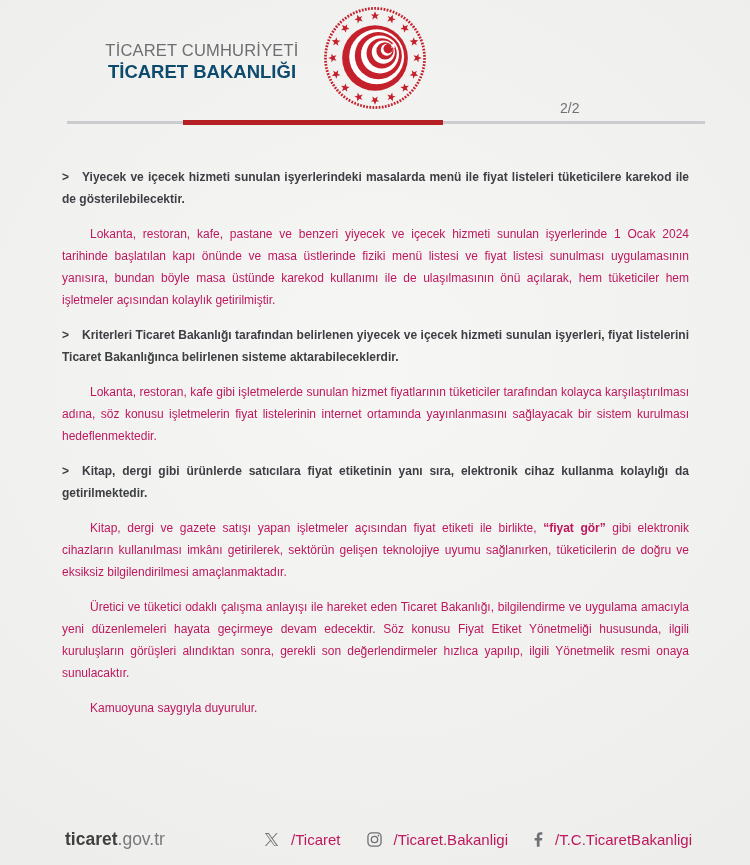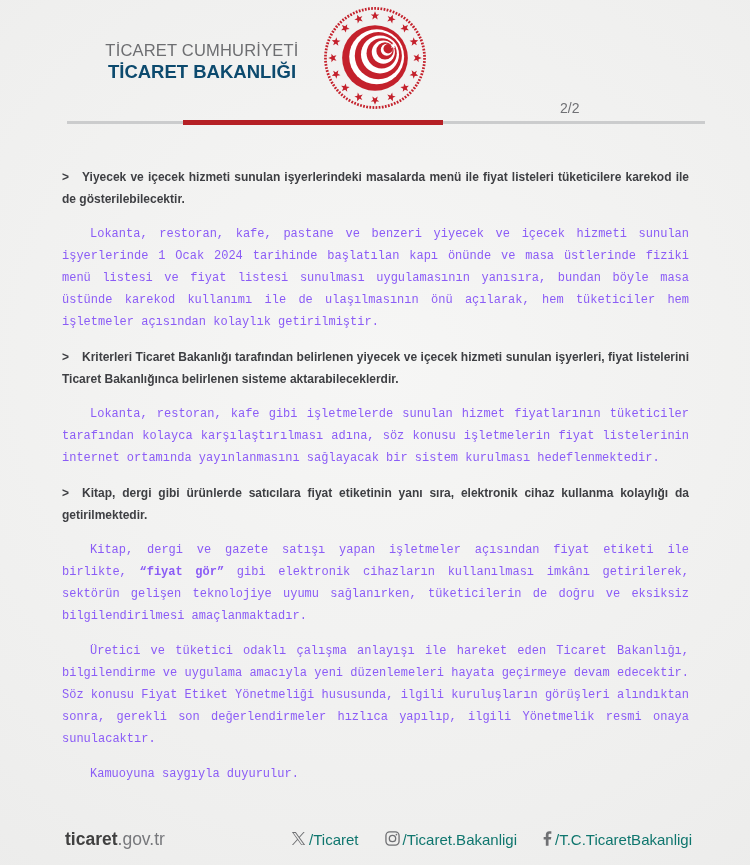--- a/index.html
+++ b/index.html
@@ -21,30 +21,30 @@
 
   .pageno{position:absolute;top:100px;left:560px;width:130px;text-align:left;
           font-size:14px;color:#707175;}
   .rule{position:absolute;left:67px;top:121px;width:638px;height:3px;background:#cbcccd;}
   .rule-red{position:absolute;left:183px;top:120px;width:260px;height:4.5px;background:#b52025;}
 
   
   main{position:absolute;left:62px;top:166px;width:627px;}
   main p{margin:0 0 13px 0;font-size:12px;line-height:22px;text-align:justify;}
   .h{font-weight:bold;color:#3e3f43;}
-  .p{color:#8b5cf6;text-indent:28px;font-family:Liberation Mono, monospace;}
+  .p{color:#be185d;text-indent:28px;}
   .chev{display:inline-block;margin-right:13px;font-weight:bold;}
   .b{font-weight:bold;}
 
   
   footer{position:absolute;left:0;top:826px;width:750px;height:30px;}
   .site{position:absolute;left:65px;top:3px;font-size:17.5px;color:#77787c;}
   .site .b{color:#404040;}
   .social{position:absolute;right:58px;top:5px;display:flex;gap:26px;align-items:center;}
-  .social-item{display:flex;align-items:flex-start;gap:3px;font-size:15px;color:#0f766e;cursor:pointer;}
+  .social-item{display:flex;align-items:center;gap:12px;font-size:15px;color:#be185d;cursor:pointer;}
   .social-item svg{display:block;}
 </style>
 </head>
 <body>
 
 <div class="page">
 
   <div class="hdr-block hdr-left">
     <div class="hdr-line1">TİCARET CUMHURİYETİ</div>
     <div class="hdr-line2">TİCARET BAKANLIĞI</div>

